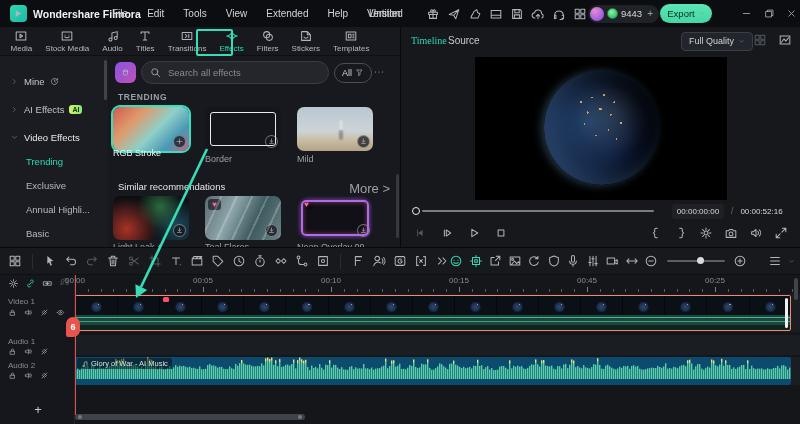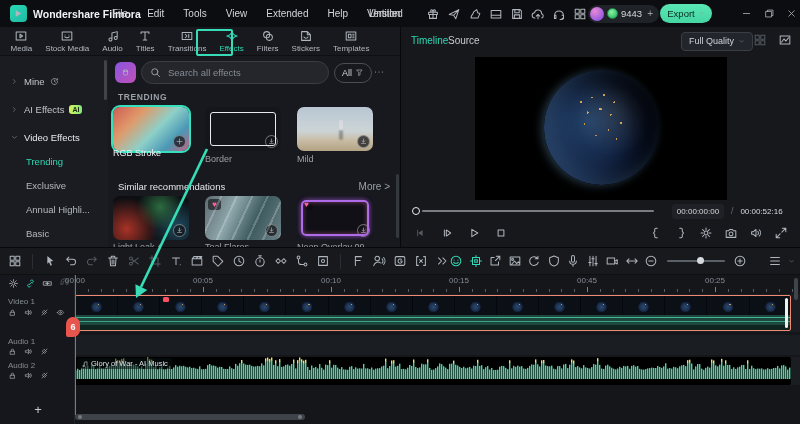--- a/index.html
+++ b/index.html
@@ -56,27 +56,27 @@
   .thumb-rgb{background:linear-gradient(135deg,#ce5b54 0%,#e0996a 28%,#8ed0c8 55%,#4a98b5 78%,#c95f84 100%);}
   .thumb-border{background:#14161b;}
   .thumb-border::after{content:"";position:absolute;inset:5px;border:1.5px solid #e8eaee;border-radius:3px;}
   .thumb-mild{background:linear-gradient(180deg,#b9c7d3 0%,#ccd4d6 55%,#c9bda6 75%,#b3a284 100%);}
   .thumb-mild::after{content:"";position:absolute;left:55%;top:30%;width:4px;height:10px;background:#d8dadd;border-radius:2px;box-shadow:0 10px 2px rgba(60,60,60,.4);}
   .thumb-leak{background:radial-gradient(circle at 18% 75%,#a83226 0%,rgba(168,50,38,0) 45%),radial-gradient(circle at 62% 25%,#2c6b40 0%,rgba(44,107,64,0) 40%),radial-gradient(circle at 85% 70%,#1d4a5e 0%,rgba(29,74,94,0) 40%),#0c0e12;}
   .thumb-flare{background:linear-gradient(115deg,#5d6a70 0%,#8da6ab 35%,#3d5a5e 65%,#6b8287 100%);}
   .thumb-flare::after{content:"";position:absolute;inset:0;background:repeating-linear-gradient(115deg,rgba(255,255,255,.22) 0 2px,rgba(255,255,255,0) 2px 14px);}
   .thumb-neon{background:#101016;}
   .thumb-neon::after{content:"";position:absolute;inset:4px;border:2px solid #b06be8;border-radius:5px;box-shadow:0 0 6px rgba(176,107,232,.8),inset 0 0 5px rgba(230,110,190,.5);}
-  .more-link{position:absolute;right:10px;font-size:10px;color:#9aa0a8;}
+  .more-link{position:absolute;right:10px;font-size:13px;color:#9aa0a8;}
   .fx-scroll{position:absolute;right:1px;top:118px;width:3px;height:64px;border-radius:2px;background:#34383f;}
   
   .right-panel{position:absolute;left:401px;top:27px;width:399px;height:220px;background:#16181c;}
   .rp-head{position:absolute;left:0;top:0;width:100%;height:28px;}
   .rp-tab{position:absolute;top:8px;font-size:10px;color:#c6c9cd;}
-  .rp-tab.active{color:#2fd8b3;}
+  .rp-tab.active{color:#2fd8b3;font-family:Liberation Serif, serif;}
   .quality-pill{position:absolute;left:280px;top:4.5px;height:19px;padding:0 7px;background:#22252b;border:1px solid #3a3e45;border-radius:4px;display:flex;align-items:center;gap:4px;font-size:9px;color:#d0d3d8;}
   .stage{position:absolute;left:74px;top:30px;width:252px;height:143px;background:#000;}
   .earth{position:absolute;left:69px;top:13px;width:115px;height:115px;border-radius:50%;
     background:radial-gradient(circle at 63% 35%,rgba(215,170,90,.10),transparent 40%),
     radial-gradient(circle at 40% 45%,#24436b 0%,#16294a 40%,#0b1530 65%,#050a18 88%,#03060e 100%);
     box-shadow:inset 10px -6px 22px rgba(100,160,215,.30),inset -18px 10px 30px rgba(0,0,0,.85),-3px 1px 9px rgba(130,190,235,.28);}
   .earth::after{content:"";position:absolute;inset:0;border-radius:50%;background-image:
     radial-gradient(circle 1.5px at 32% 28%,#d6a35e 0 70%,transparent 75%),
     radial-gradient(circle 1.2px at 42% 24%,#cf9a55 0 70%,transparent 75%),
     radial-gradient(circle 1.5px at 52% 22%,#d6a35e 0 70%,transparent 75%),
@@ -124,21 +124,21 @@
   .lane.a2{top:109px;height:28px;background:#1a1d22;}
   .vclip{position:absolute;left:0;top:1px;width:716px;height:36px;border:1.5px solid #ef8a74;border-radius:2px;background:#10241f;overflow:hidden;}
   .thumbs{position:absolute;left:0;top:0;width:716px;height:19px;display:flex;}
   .thumb{width:42.1px;height:19px;flex:none;border-right:1px solid rgba(0,0,0,.5);
     background-image:radial-gradient(circle 1.2px at 55% 45%,#c89a5a 0 60%,transparent 70%),radial-gradient(circle 7px at 50% 58%,#2c4a6b 0%,#1c3050 55%,#0d1526 78%,rgba(13,21,38,0) 80%);background-color:#0b0f16;}
   .greenband{position:absolute;left:0;top:19px;width:716px;height:10px;background:#1d473c;}
   .greenband::before{content:"";position:absolute;left:0;top:2px;width:100%;height:1px;background:#43b393;}
   .greenband::after{content:"";position:absolute;left:0;top:6px;width:100%;height:1px;background:#3aa183;}
   .clip-handle{position:absolute;right:2px;top:2px;bottom:2px;width:3.5px;border-radius:2px;background:#eef1ef;}
   .fx-marker{position:absolute;left:87px;top:1px;width:6px;height:5px;border-radius:1.5px;background:#ff4f63;}
-  .aclip{position:absolute;left:0;top:0;width:716px;height:28px;background:#000000;border-radius:2px;overflow:hidden;text-align:right;}
+  .aclip{position:absolute;left:0;top:0;width:716px;height:28px;background:#0c4a6e;border-radius:2px;overflow:hidden;text-align:right;}
   .aclip-label{position:absolute;left:2px;top:1px;display:flex;align-items:center;gap:2px;background:rgba(8,18,16,.55);border-radius:2px;padding:1px 4px;font-size:7.5px;color:#dbe0e3;z-index:2;white-space:nowrap;}
   .wave{position:absolute;left:0;bottom:0;z-index:1;}
   .playhead{position:absolute;left:74.5px;top:27px;width:1.5px;height:140px;background:#e0514a;z-index:30;}
   .ph-badge{position:absolute;left:66px;top:69px;width:14px;height:20px;background:#e8554d;border-radius:7px 7px 7px 2px;display:flex;align-items:center;justify-content:center;font-size:9px;font-weight:bold;color:#fff;z-index:31;}
   .h-scroll{position:absolute;left:75px;top:166px;width:230px;height:6px;border-radius:3px;background:#3e434a;}
   .h-scroll::before,.h-scroll::after{content:"";position:absolute;top:1px;width:4px;height:4px;border-radius:50%;background:#747a82;}
   .h-scroll::before{left:3px;} .h-scroll::after{right:3px;}
   .v-scroll{position:absolute;left:794px;top:30px;width:3.5px;height:22px;border-radius:2px;background:#40454c;}
   
   .annot-box{position:absolute;left:196px;top:29px;width:37px;height:27px;border:2px solid #36ddb7;border-radius:2px;z-index:55;pointer-events:none;}

